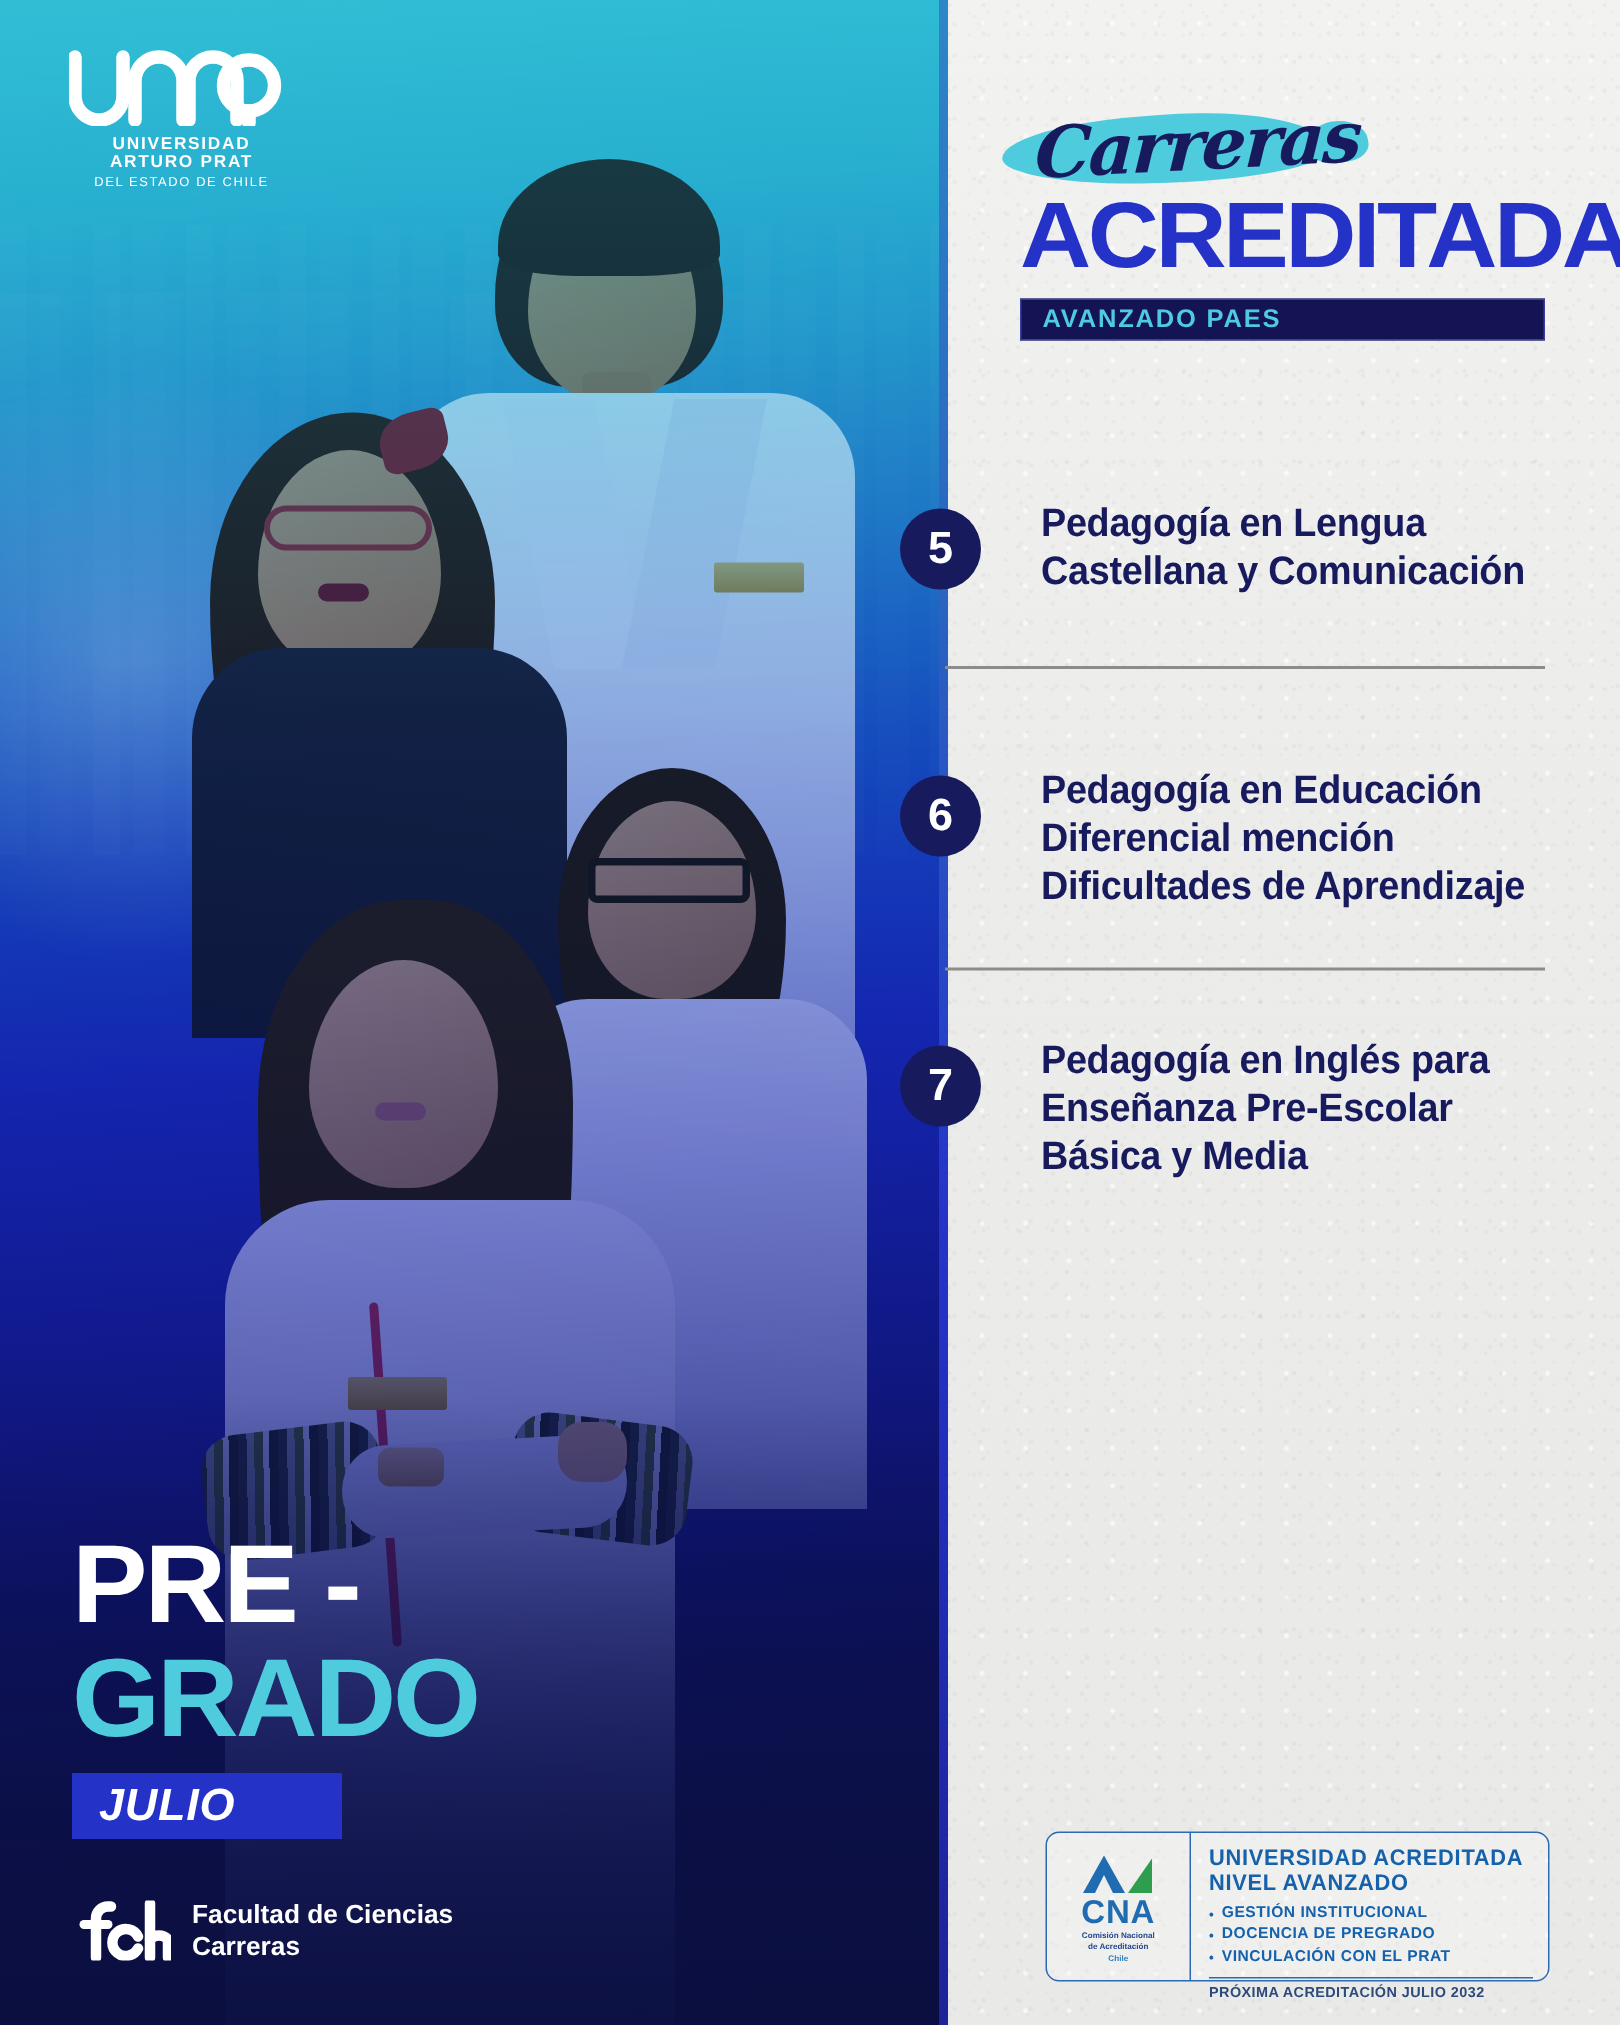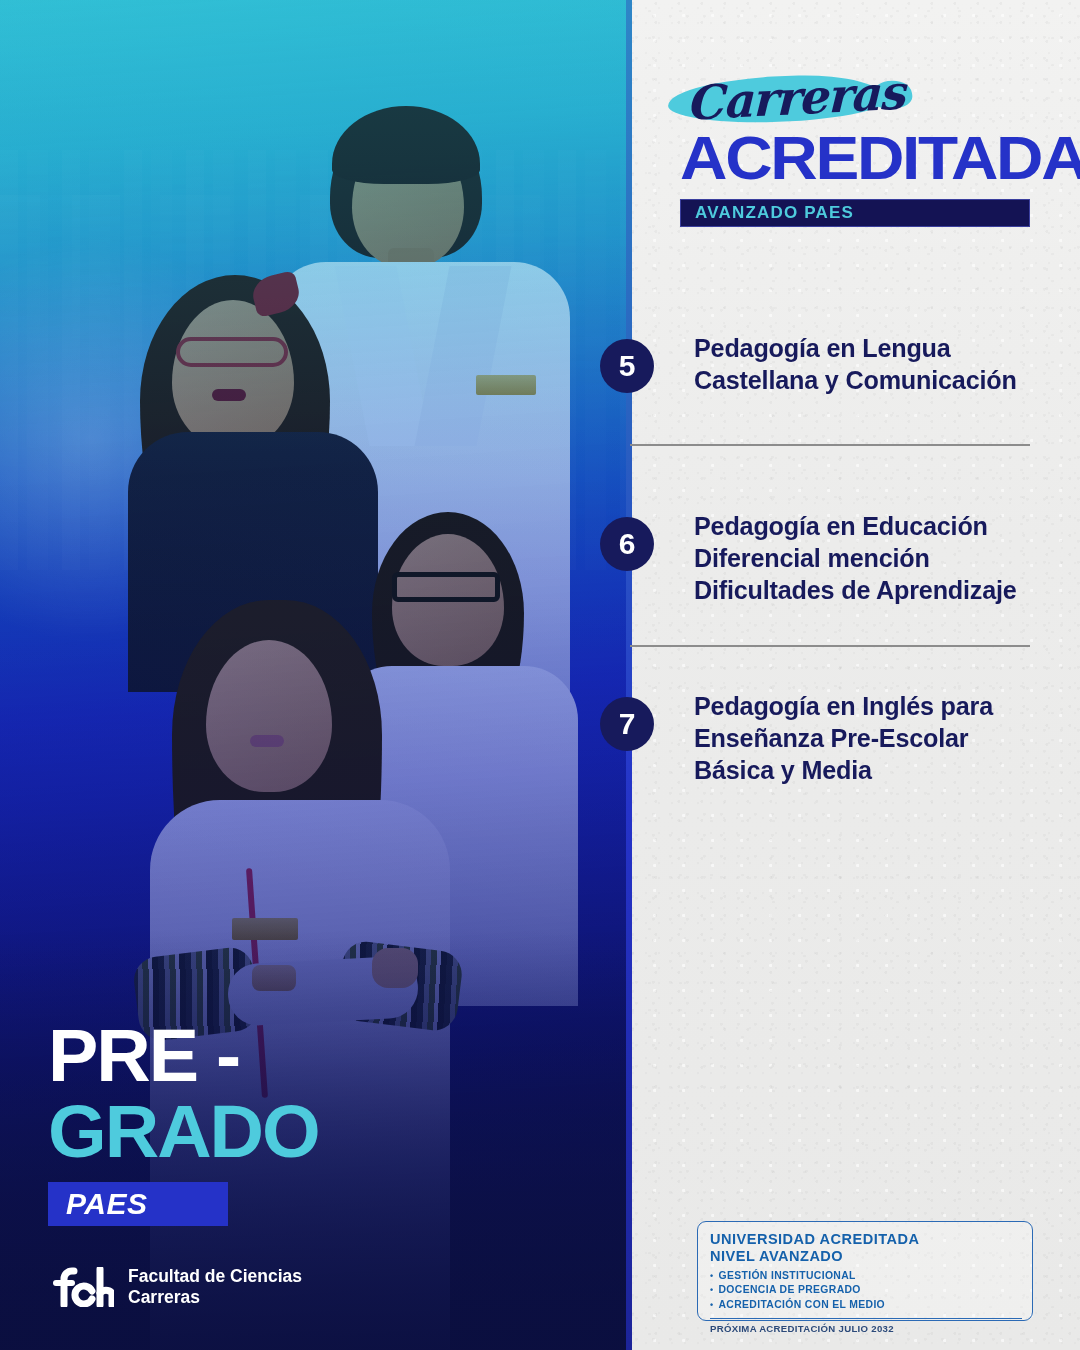--- a/index.html
+++ b/index.html
@@ -345,20 +345,31 @@
       </div>
     </div>
 
     <div class="photo-wash"></div>
     <div class="photo-wash2"></div>
     <div class="vignette-bottom"></div>
   </div>
 
   <div class="panel-edge"></div>
 
+  <div class="unap-logo">
+    <svg class="unap-mark" viewBox="0 0 142 52">
+      <path d="M4 6 v26 a16 16 0 0 0 32 0 V6" fill="none" stroke="#fff" stroke-width="9" stroke-linecap="round"></path>
+      <path d="M44 48 V22 a16 16 0 0 1 32 0 v26" fill="none" stroke="#fff" stroke-width="9" stroke-linecap="round"></path>
+      <path d="M112 48 V22 a16 16 0 0 0 -32 0 v26" fill="none" stroke="#fff" stroke-width="9" stroke-linecap="round"></path>
+      <circle cx="120" cy="25" r="17" fill="none" stroke="#fff" stroke-width="9"></circle>
+      <path d="M120 42 v8" stroke="#fff" stroke-width="9" stroke-linecap="round"></path>
+    </svg>
+    <div class="unap-sub1">UNIVERSIDAD ARTURO PRAT</div>
+    <div class="unap-sub2">DEL ESTADO DE CHILE</div>
+  </div>
 
   <div class="headline">
     <div class="brush-wrap">
       <div class="brush"></div>
       <div class="carreras">Carreras</div>
     </div>
     <div class="acreditadas">ACREDITADAS</div>
     <div class="pregrado-bar">
       <span>AVANZADO PAES</span>
     </div>
@@ -381,54 +392,66 @@
     <div class="career-item" style="top:697px;">
       <div class="num-badge">7</div>
       <div class="career-text">Pedagogía en Inglés para Enseñanza Pre-Escolar Básica y Media</div>
     </div>
   </div>
 
   <div class="bottom-title">
     <div class="pre">PRE -</div>
     <div class="grado">GRADO</div>
     <div class="paes-badge">
-      <span>PAES</span>
+      <span>JULIO</span>
     </div>
   </div>
 
   <div class="fch">
     <svg class="fch-mark" viewBox="0 0 66 40">
       <path d="M16 38 V12 a8 8 0 0 1 8-8 h2" fill="none" stroke="#fff" stroke-width="7" stroke-linecap="round"></path>
       <path d="M8 16 h16" stroke="#fff" stroke-width="6" stroke-linecap="round"></path>
       <path d="M44 24 a9 9 0 1 0 0 8" fill="none" stroke="#fff" stroke-width="7" stroke-linecap="round"></path>
       <path d="M52 38 V2" fill="none" stroke="#fff" stroke-width="7" stroke-linecap="round"></path>
       <path d="M52 26 a8 8 0 0 1 12 0 v12" fill="none" stroke="#fff" stroke-width="7" stroke-linecap="round"></path>
     </svg>
     <div class="fch-text">
       <div>Facultad de Ciencias</div>
       <div>Carreras</div>
     </div>
   </div>
 
   <div class="cna">
+    <div class="cna-left">
+      <svg class="cna-mark" viewBox="0 0 56 28">
+        <path d="M4 27 L18 2 L32 27 L24 27 L18 15 L12 27 Z" fill="#1f6cb0"></path>
+        <path d="M34 27 L50 4 L50 27 Z" fill="#2f9d4e"></path>
+      </svg>
+      <div class="cna-word">CNA</div>
+      <div class="cna-sub">
+        <div>Comisión Nacional</div>
+        <div>de Acreditación</div>
+      </div>
+      <div class="cna-chile">Chile</div>
+    </div>
     <div class="cna-right">
       <div class="cna-h1">UNIVERSIDAD ACREDITADA</div>
       <div class="cna-h1">NIVEL AVANZADO</div>
       <div class="cna-list">
         <div class="cna-li">
           <i>•</i>
           <span>GESTIÓN INSTITUCIONAL</span>
         </div>
         <div class="cna-li">
           <i>•</i>
           <span>DOCENCIA DE PREGRADO</span>
         </div>
         <div class="cna-li">
           <i>•</i>
-          <span>ACREDITACIÓN CON EL MEDIO</span>
+          <span>VINCULACIÓN CON EL PRAT</span>
         </div>
       </div>
       <div class="cna-rule"></div>
       <div class="cna-foot">PRÓXIMA ACREDITACIÓN JULIO 2032</div>
     </div>
   </div>
 
 </div>
 
 </body></html>

